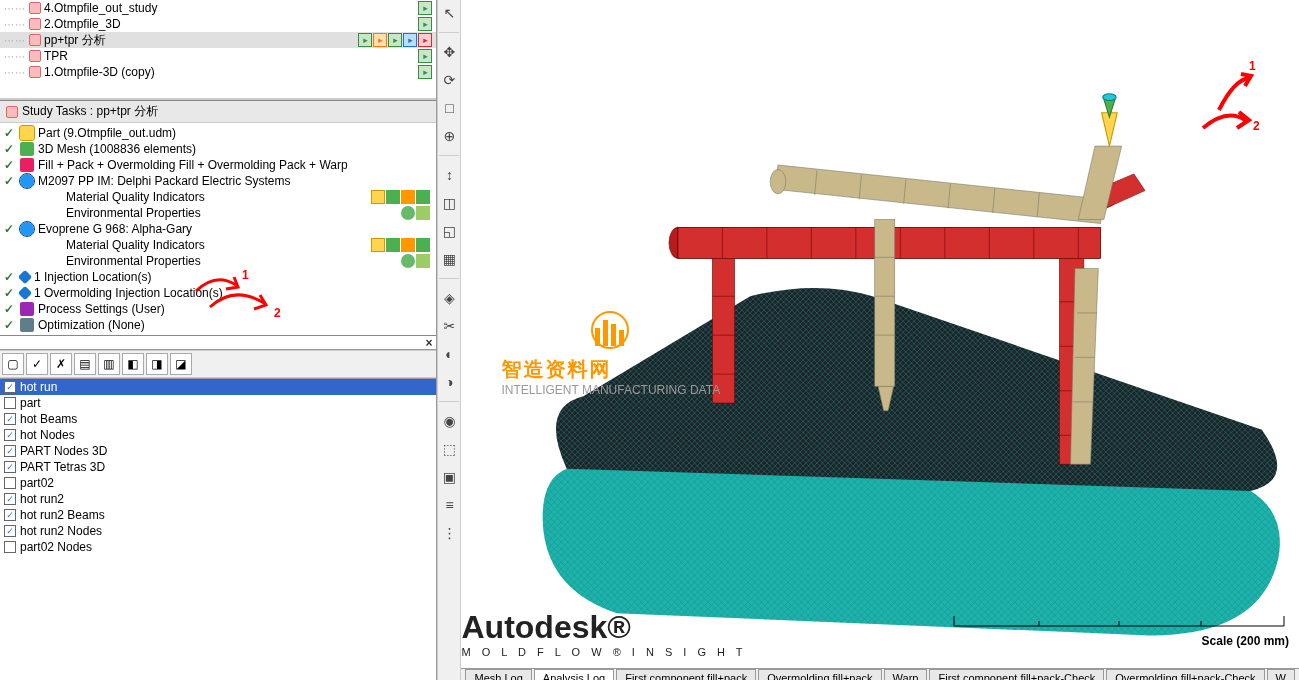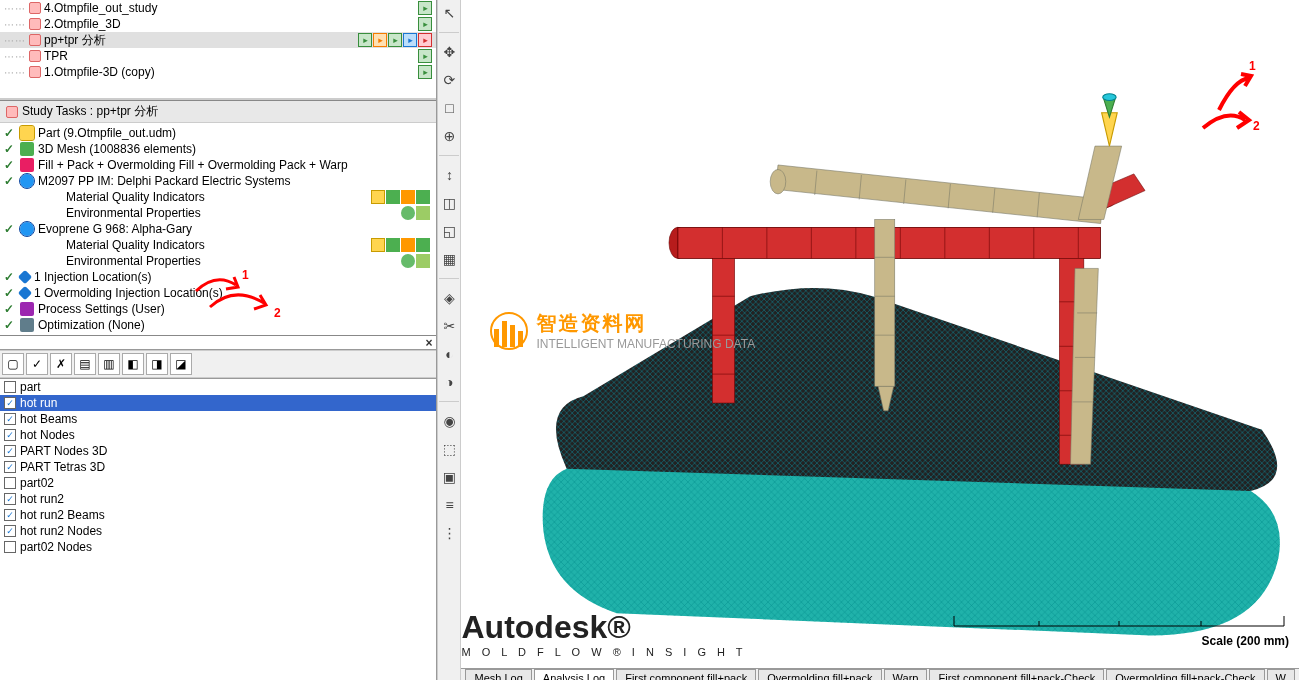--- a/index.html
+++ b/index.html
@@ -62,21 +62,21 @@
 .cb { width: 12px; height: 12px; border: 1px solid #666; display: inline-flex; align-items: center; justify-content: center; font-size: 9px; color: #1976d2; background: #fff; }
 .cb.on::after { content: "✓"; }
 
 
 .vt-btn { width: 22px; height: 22px; border: 1px solid transparent; display: flex; align-items: center; justify-content: center; font-size: 14px; color: #444; }
 .vt-sep { width: 20px; height: 1px; background: #ccc; margin: 2px 0; }
 
 
 .viewport { flex: 1; position: relative; background: #fff; }
 .viewport svg.main3d { width: 100%; height: 100%; }
-.watermark { position: absolute; left: 29px; top: 310px; display: flex; align-items: center; gap: 6px; }
+.watermark { position: absolute; left: 40px; top: 310px; display: flex; align-items: center; gap: 6px; flex-direction: column; }
 .watermark .logo { width: 40px; height: 40px; }
 .watermark .txt1 { font-size: 20px; font-weight: bold; color: #ff9800; letter-spacing: 2px; }
 .watermark .txt2 { font-size: 12px; color: #999; }
 .autodesk { position: absolute; left: 0px; bottom: 10px; font-family: Arial, sans-serif; }
 .autodesk .big { font-size: 32px; font-weight: bold; color: #222; }
 .autodesk .small { font-size: 11px; letter-spacing: 4px; color: #222; }
 .scale-bar { position: absolute; right: 10px; bottom: 20px; text-align: right; }
 
 
 .log-area { height: 70px; border-top: 1px solid #999; display: flex; flex-direction: column; }
@@ -247,27 +247,27 @@
       <div class="tbtn">✓</div>
       <div class="tbtn">✗</div>
       <div class="tbtn">▤</div>
       <div class="tbtn">▥</div>
       <div class="tbtn">◧</div>
       <div class="tbtn">◨</div>
       <div class="tbtn">◪</div>
     </div>
 
   <div class="layer-list" id="layer-list">
+      <div class="layer-row sel">
+        <span class="cb on"></span>
+    <span>hot  run</span>
+      </div>
       <div class="layer-row">
         <span class="cb "></span>
     <span>part</span>
-      </div>
-      <div class="layer-row sel">
-        <span class="cb on"></span>
-    <span>hot  run</span>
       </div>
       <div class="layer-row">
         <span class="cb on"></span>
     <span>hot  Beams</span>
       </div>
       <div class="layer-row">
         <span class="cb on"></span>
     <span>hot  Nodes</span>
       </div>
       <div class="layer-row">

